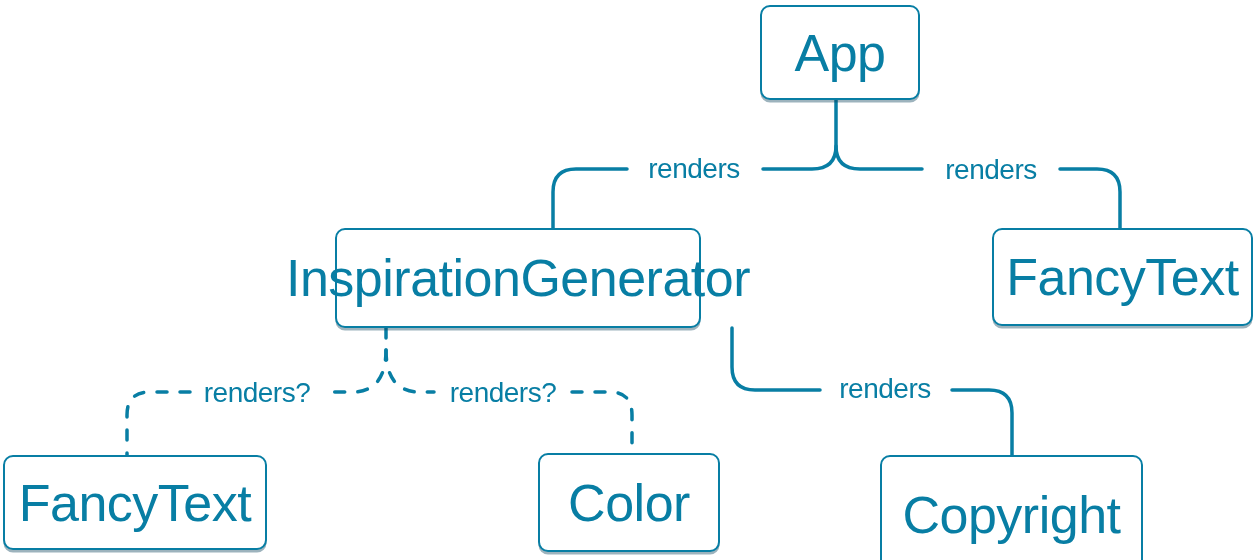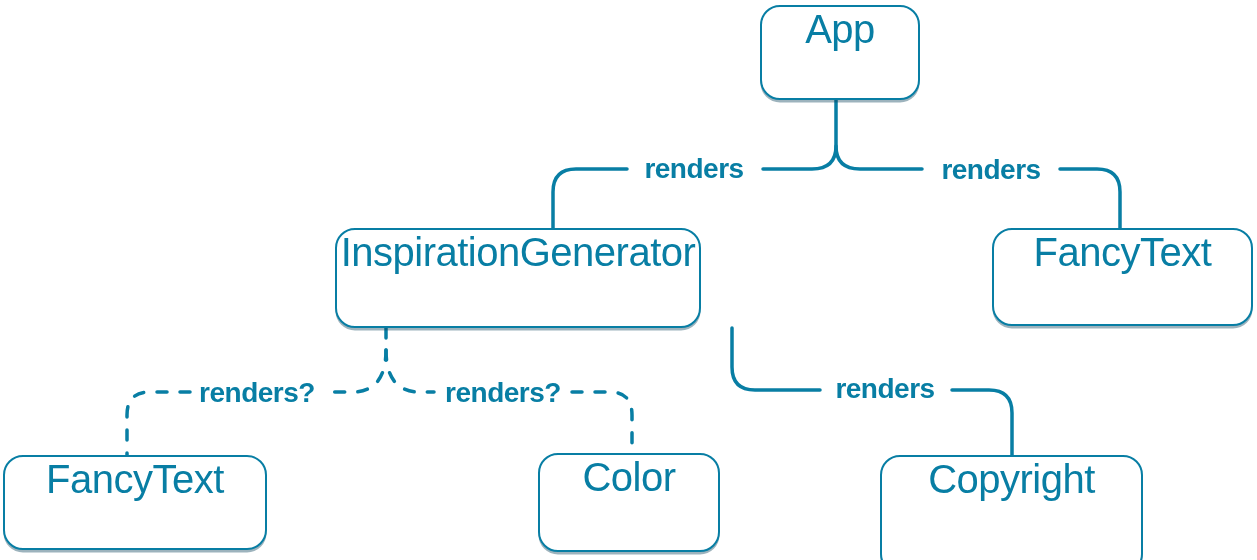--- a/index.html
+++ b/index.html
@@ -13,36 +13,36 @@
     width:1257px;height:560px;
     background:#FFFFFF;
     font-family:"Liberation Sans","DejaVu Sans",sans-serif;
     overflow:hidden;
   }
   .wires{position:absolute;inset:0;width:1257px;height:560px;}
   .wires path{fill:none;stroke-width:3.5;stroke-linecap:round;}
   .wires path.dashed{stroke-dasharray:10 13;}
   .node{
     position:absolute;
-    display:flex;align-items:flex-start;justify-content:center;
+    display:flex;align-items:center;justify-content:center;
     background:var(--node-bg);
     border:2.5px solid var(--accent);
-    border-radius:20px;
+    border-radius:10px;
     box-shadow:0 3px 0 -0.5px var(--node-shadow);
     color:var(--accent);
-    font-size:40px;font-weight:500;
+    font-size:52px;font-weight:500;
     letter-spacing:-0.5px;
     box-sizing:border-box;
     white-space:nowrap;
   }
   .edge-label{
     position:absolute;
     transform:translate(-50%,-50%);
     color:var(--accent);
-    font-size:28px;font-weight:700;
+    font-size:28px;font-weight:400;
     letter-spacing:-0.5px;
     white-space:nowrap;
   }
 </style>
 </head>
 <body>
 
 <div class="stage">
 
   <svg class="wires" viewBox="0 0 1257 560" xmlns="http://www.w3.org/2000/svg">

